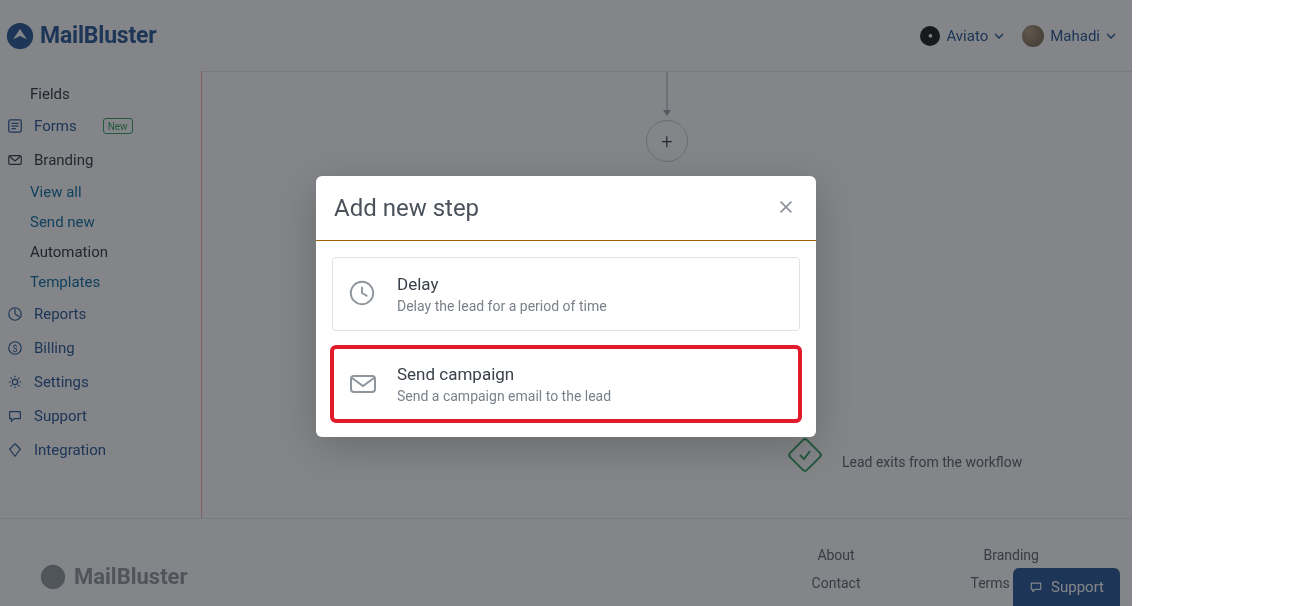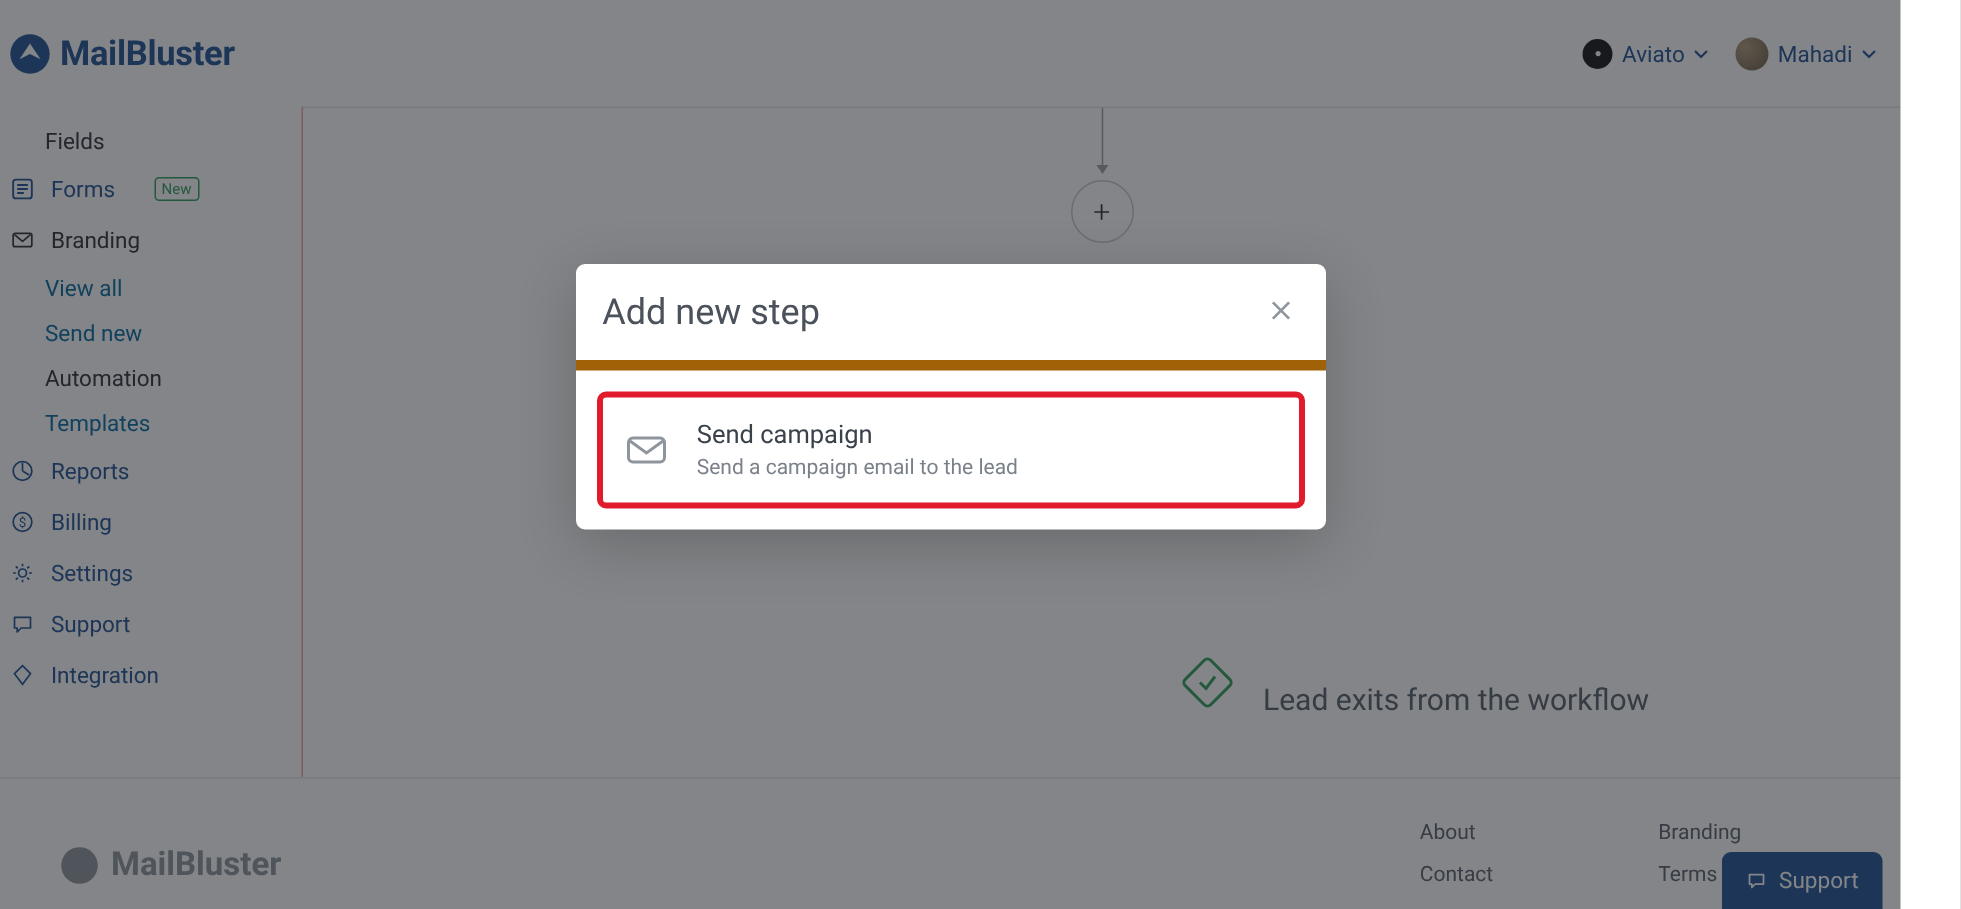--- a/index.html
+++ b/index.html
@@ -1,17 +1,17 @@
 <!DOCTYPE html>
 <html><head>
 <meta charset="utf-8">
 <style>
   * { box-sizing: border-box; margin: 0; padding: 0; }
   html, body { width: 1307px; height: 606px; font-family: -apple-system, BlinkMacSystemFont, "Segoe UI", Roboto, sans-serif; overflow: hidden; background: #fff; }
-  .app { position: relative; width: 1267px; height: 606px; }
+  .app { position: relative; width: 1132px; height: 606px; }
   
   .header {
     position: absolute; top: 0; left: 0; right: 0; height: 71px;
     display: flex; align-items: center; justify-content: space-between;
     padding: 0 16px 0 6px;
   }
   .brand { display: flex; align-items: center; gap: 6px; }
   .brand-logo { width: 28px; height: 28px; }
   .brand-name { font-size: 23px; font-weight: 700; color: #1e4f91; letter-spacing: -0.2px; }
   .header-right { display: flex; align-items: center; gap: 18px; }
@@ -37,58 +37,58 @@
     border-top:1px solid #e5e7ea;
     overflow:hidden;
   }
   .flow-line { position:absolute; left:50%; top:0; width:1px; height:40px; background:#9aa0a6; transform:translateX(-0.5px);}
   .flow-arrow { position:absolute; left:50%; top:38px; transform:translateX(-50%); width:0;height:0;border-left:4px solid transparent;border-right:4px solid transparent;border-top:6px solid #9aa0a6;}
   .plus-node {
     position:absolute; left:50%; top:48px; transform:translateX(-50%);
     width:42px;height:42px;border:1px solid #c6cad0;border-radius:50%;
     display:flex;align-items:center;justify-content:center;color:#2a2f36;font-size:20px;font-weight:300;cursor:pointer;background:#fff;
   }
-  .exit-text { position:absolute; left:640px; top:382px; color:#555d66; font-size:20px; }
+  .exit-text { position:absolute; left:640px; top:382px; color:#555d66; font-size:14px; }
   .exit-diamond {
     position:absolute; left:590px; top:370px; width:26px;height:26px;
     border:2px solid #2e9e5b; transform:rotate(45deg); border-radius:4px;
   }
   .exit-check {
     position:absolute; left:594px; top:374px; width:18px;height:18px; color:#2e9e5b;
   }
   
   .footer {
     position:absolute; left:0; right:0; bottom:0; height:88px;
     border-top:1px solid #e5e7ea;
     display:flex; justify-content:space-between; padding:28px 40px 0 40px;
   }
   .footer-brand { display:flex; align-items:center; gap:8px; color:#8f959c; }
   .footer-brand svg path { fill:#8f959c; }
   .footer-brand-name { font-size:22px; font-weight:700; color:#8f959c; }
   .footer-cols { display:flex; gap:110px; padding-right:40px;}
-  .footer-col a { display:block; color:#5a606a; font-size:14px; text-decoration:none; margin-bottom:12px; cursor:pointer;}
+  .footer-col a { display:block; color:#5a606a; font-size:14px; text-decoration:none; margin-bottom:12px; cursor:pointer;text-align:center;}
   
   .support-btn {
     position:absolute; right:12px; bottom:0; transform:translateY(0);
     background:#1e4f91; color:#fff; border-radius:6px 6px 0 0;
     padding:10px 16px; font-size:15px; display:flex;align-items:center;gap:8px;cursor:pointer;
   }
   
   .overlay {
     position:absolute; inset:0; background:rgba(30,33,38,0.55);
     display:flex; align-items:flex-start; justify-content:center;
     padding-top:176px;
   }
   .modal {
     width:500px; background:#fff; border-radius:6px; box-shadow:0 10px 40px rgba(0,0,0,0.2);
     overflow:hidden;
   }
   .modal-head {
     display:flex; align-items:center; justify-content:space-between;
-    padding:18px 20px 18px 18px; border-bottom:7px solid #a16207;
+    padding:18px 20px 18px 18px; border-bottom:1px solid #a16207;
   }
   .modal-title { font-size:24px; color:#4b525b; font-weight:400; }
   .modal-close { color:#8f959c; cursor:pointer; width:20px;height:20px; background:none;border:none;padding:0;}
   .modal-body { padding:16px; }
   .step-option {
     display:flex; align-items:center; gap:18px;
     border:1px solid #dfe3e8; border-radius:4px; padding:16px 14px;
     cursor:pointer; margin-bottom:16px;
   }
   .step-option:last-child { margin-bottom:0; }
@@ -248,20 +248,32 @@
     <div class="modal">
       <div class="modal-head">
         <div class="modal-title">Add new step</div>
         <button class="modal-close">
           <svg viewBox="0 0 20 20" width="18" height="18">
               <path d="M4 4 L16 16 M16 4 L4 16" stroke="#8f959c" stroke-width="2"></path>
             </svg>
         </button>
       </div>
       <div class="modal-body">
+        <div class="step-option">
+          <span class="step-icon">
+            <svg viewBox="0 0 32 32" width="30" height="30">
+                <circle cx="16" cy="16" r="12" fill="none" stroke="#8f959c" stroke-width="2"></circle>
+                <path d="M16 10 V16 L21 19" fill="none" stroke="#8f959c" stroke-width="2" stroke-linecap="round"></path>
+              </svg>
+          </span>
+          <div class="step-texts">
+            <div class="t1">Delay</div>
+            <div class="t2">Delay the lead for a period of time</div>
+          </div>
+        </div>
         <div class="step-option highlight">
           <span class="step-icon">
             <svg viewBox="0 0 32 32" width="32" height="32">
                 <rect x="4" y="8" width="24" height="16" rx="3" fill="none" stroke="#8f959c" stroke-width="2"></rect>
                 <path d="M5 10 L16 18 L27 10" fill="none" stroke="#8f959c" stroke-width="2"></path>
               </svg>
           </span>
           <div class="step-texts">
             <div class="t1">Send campaign</div>
             <div class="t2">Send a campaign email to the lead</div>

